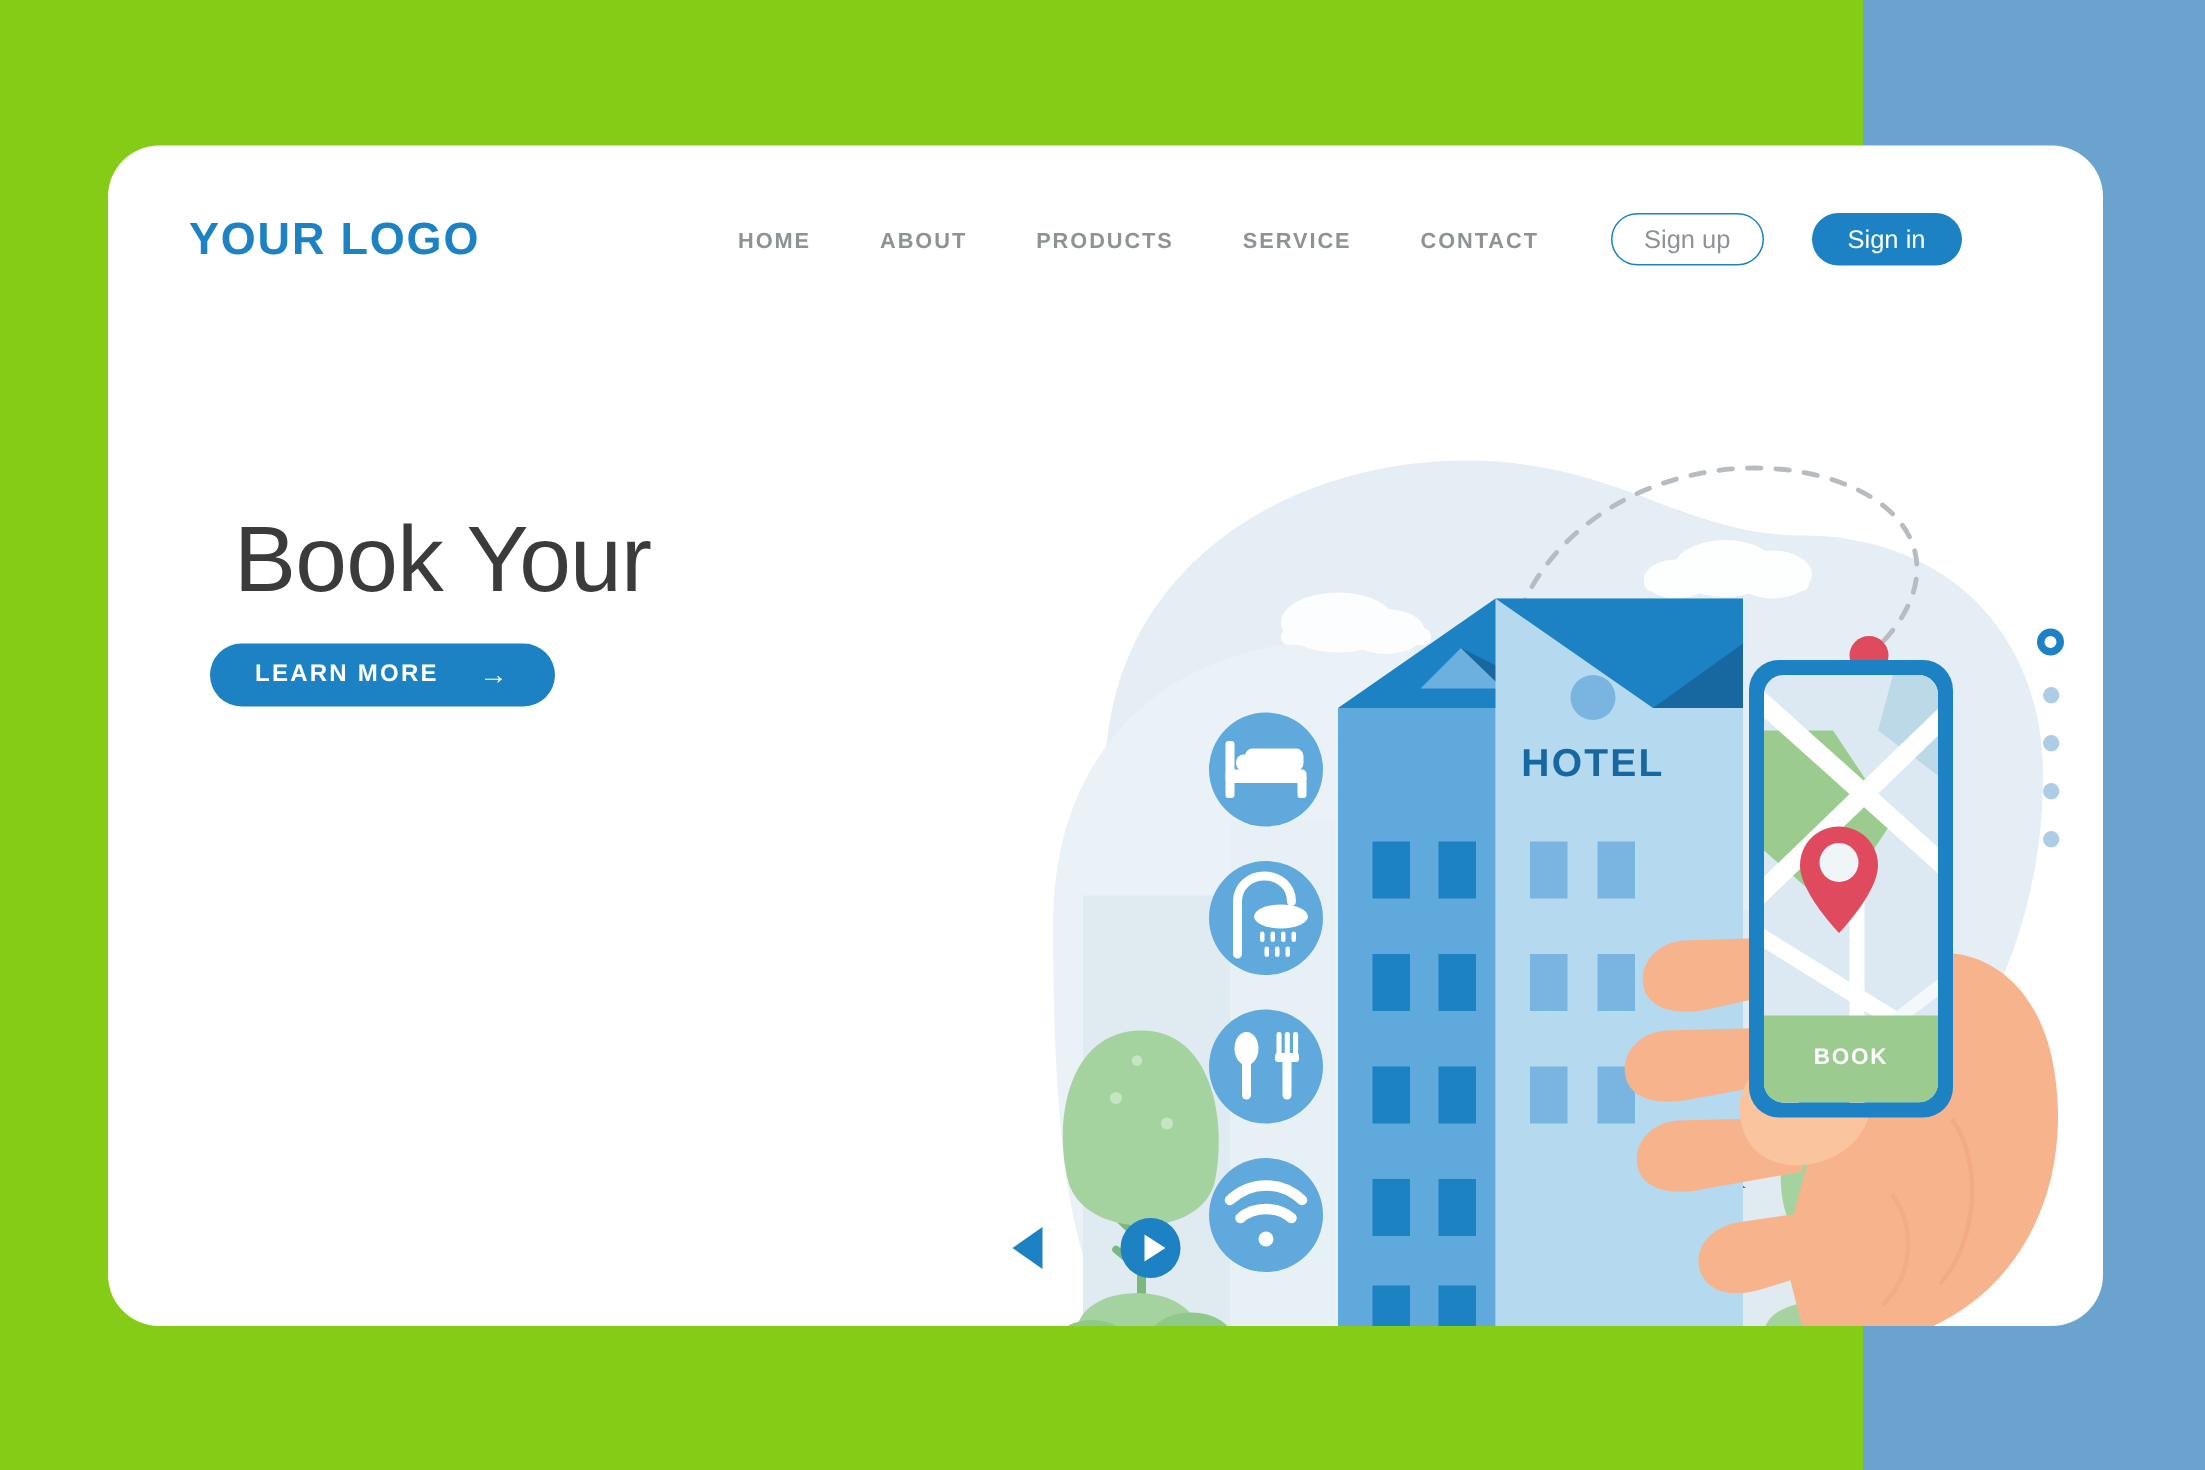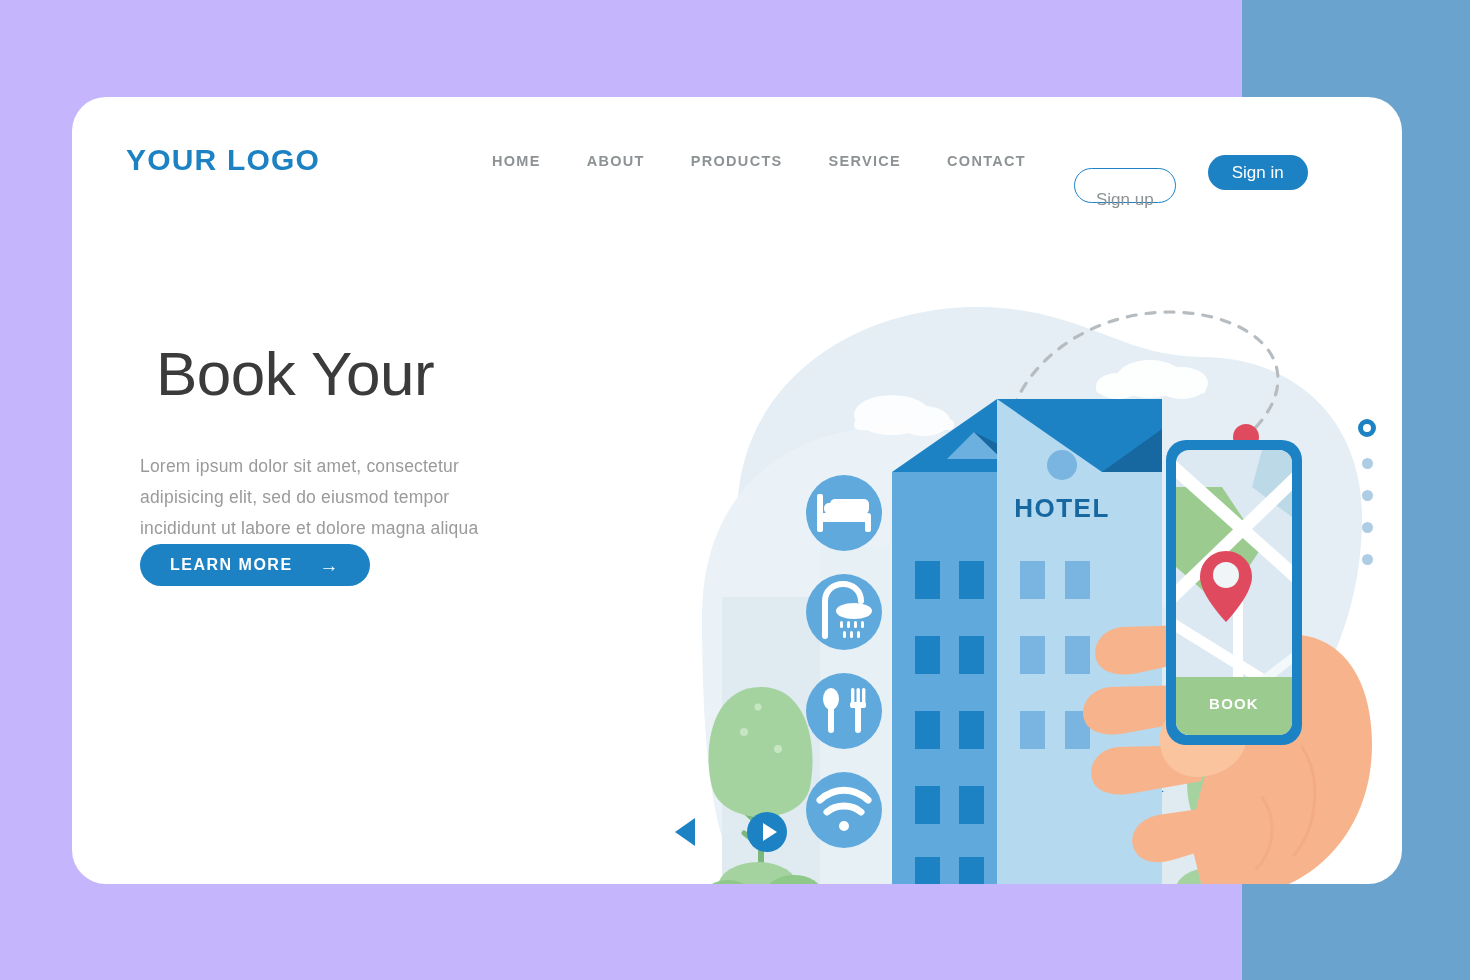--- a/index.html
+++ b/index.html
@@ -12,21 +12,21 @@
     overflow: hidden;
     background: #6ba3cf;
     font-family: "Liberation Sans", sans-serif;
   }
 
   
   #page {
     position: relative;
     width: 1242px;
     height: 980px;
-    background: #c4b5fd;
+    background: #84cc16;
   }
   #card {
     position: absolute;
     left: 72px;
     top: 97px;
     width: 1330px;
     height: 787px;
     background: #ffffff;
     border-radius: 34px;
     overflow: hidden;
@@ -69,30 +69,29 @@
     position: absolute;
     left: 1002px;
     top: 45px;
     display: flex;
     align-items: center;
     gap: 32px;
   }
   #signup-btn {
     box-sizing: border-box;
     height: 35px;
-    padding: 15px 21px;
+    padding: 0 21px;
     border: 1.6px solid #1c82c4;
     border-radius: 18px;
     background: #ffffff;
     color: #8d9295;
     font-size: 17px;
     line-height: 32px;
     cursor: pointer;
     white-space: nowrap;
-    margin-top: 26px;
   }
   #signin-btn {
     box-sizing: border-box;
     height: 35px;
     padding: 0 24px;
     border: none;
     border-radius: 18px;
     background: #1c82c4;
     color: #ffffff;
     font-size: 17px;
@@ -244,21 +243,20 @@
       <div id="auth">
         <button id="signup-btn">Sign up</button>
         <button id="signin-btn">Sign in</button>
       </div>
     </div>
 
     <div id="hero-copy">
       <h1 id="headline">
         <span>Book Your</span>
       </h1>
-      <p id="subcopy">Lorem ipsum dolor sit amet, consectetur adipisicing elit, sed do eiusmod tempor incididunt ut labore et dolore magna aliqua</p>
       <button id="learn-more">
         <span>LEARN MORE</span>
         <span class="arrow">→</span>
       </button>
     </div>
 
     <div id="illustration">
       <svg width="840" height="697" viewBox="0 0 840 697" xmlns="http://www.w3.org/2000/svg">
 
         <path d="M175 330 C175 190 300 118 420 120 C520 122 560 170 640 170

